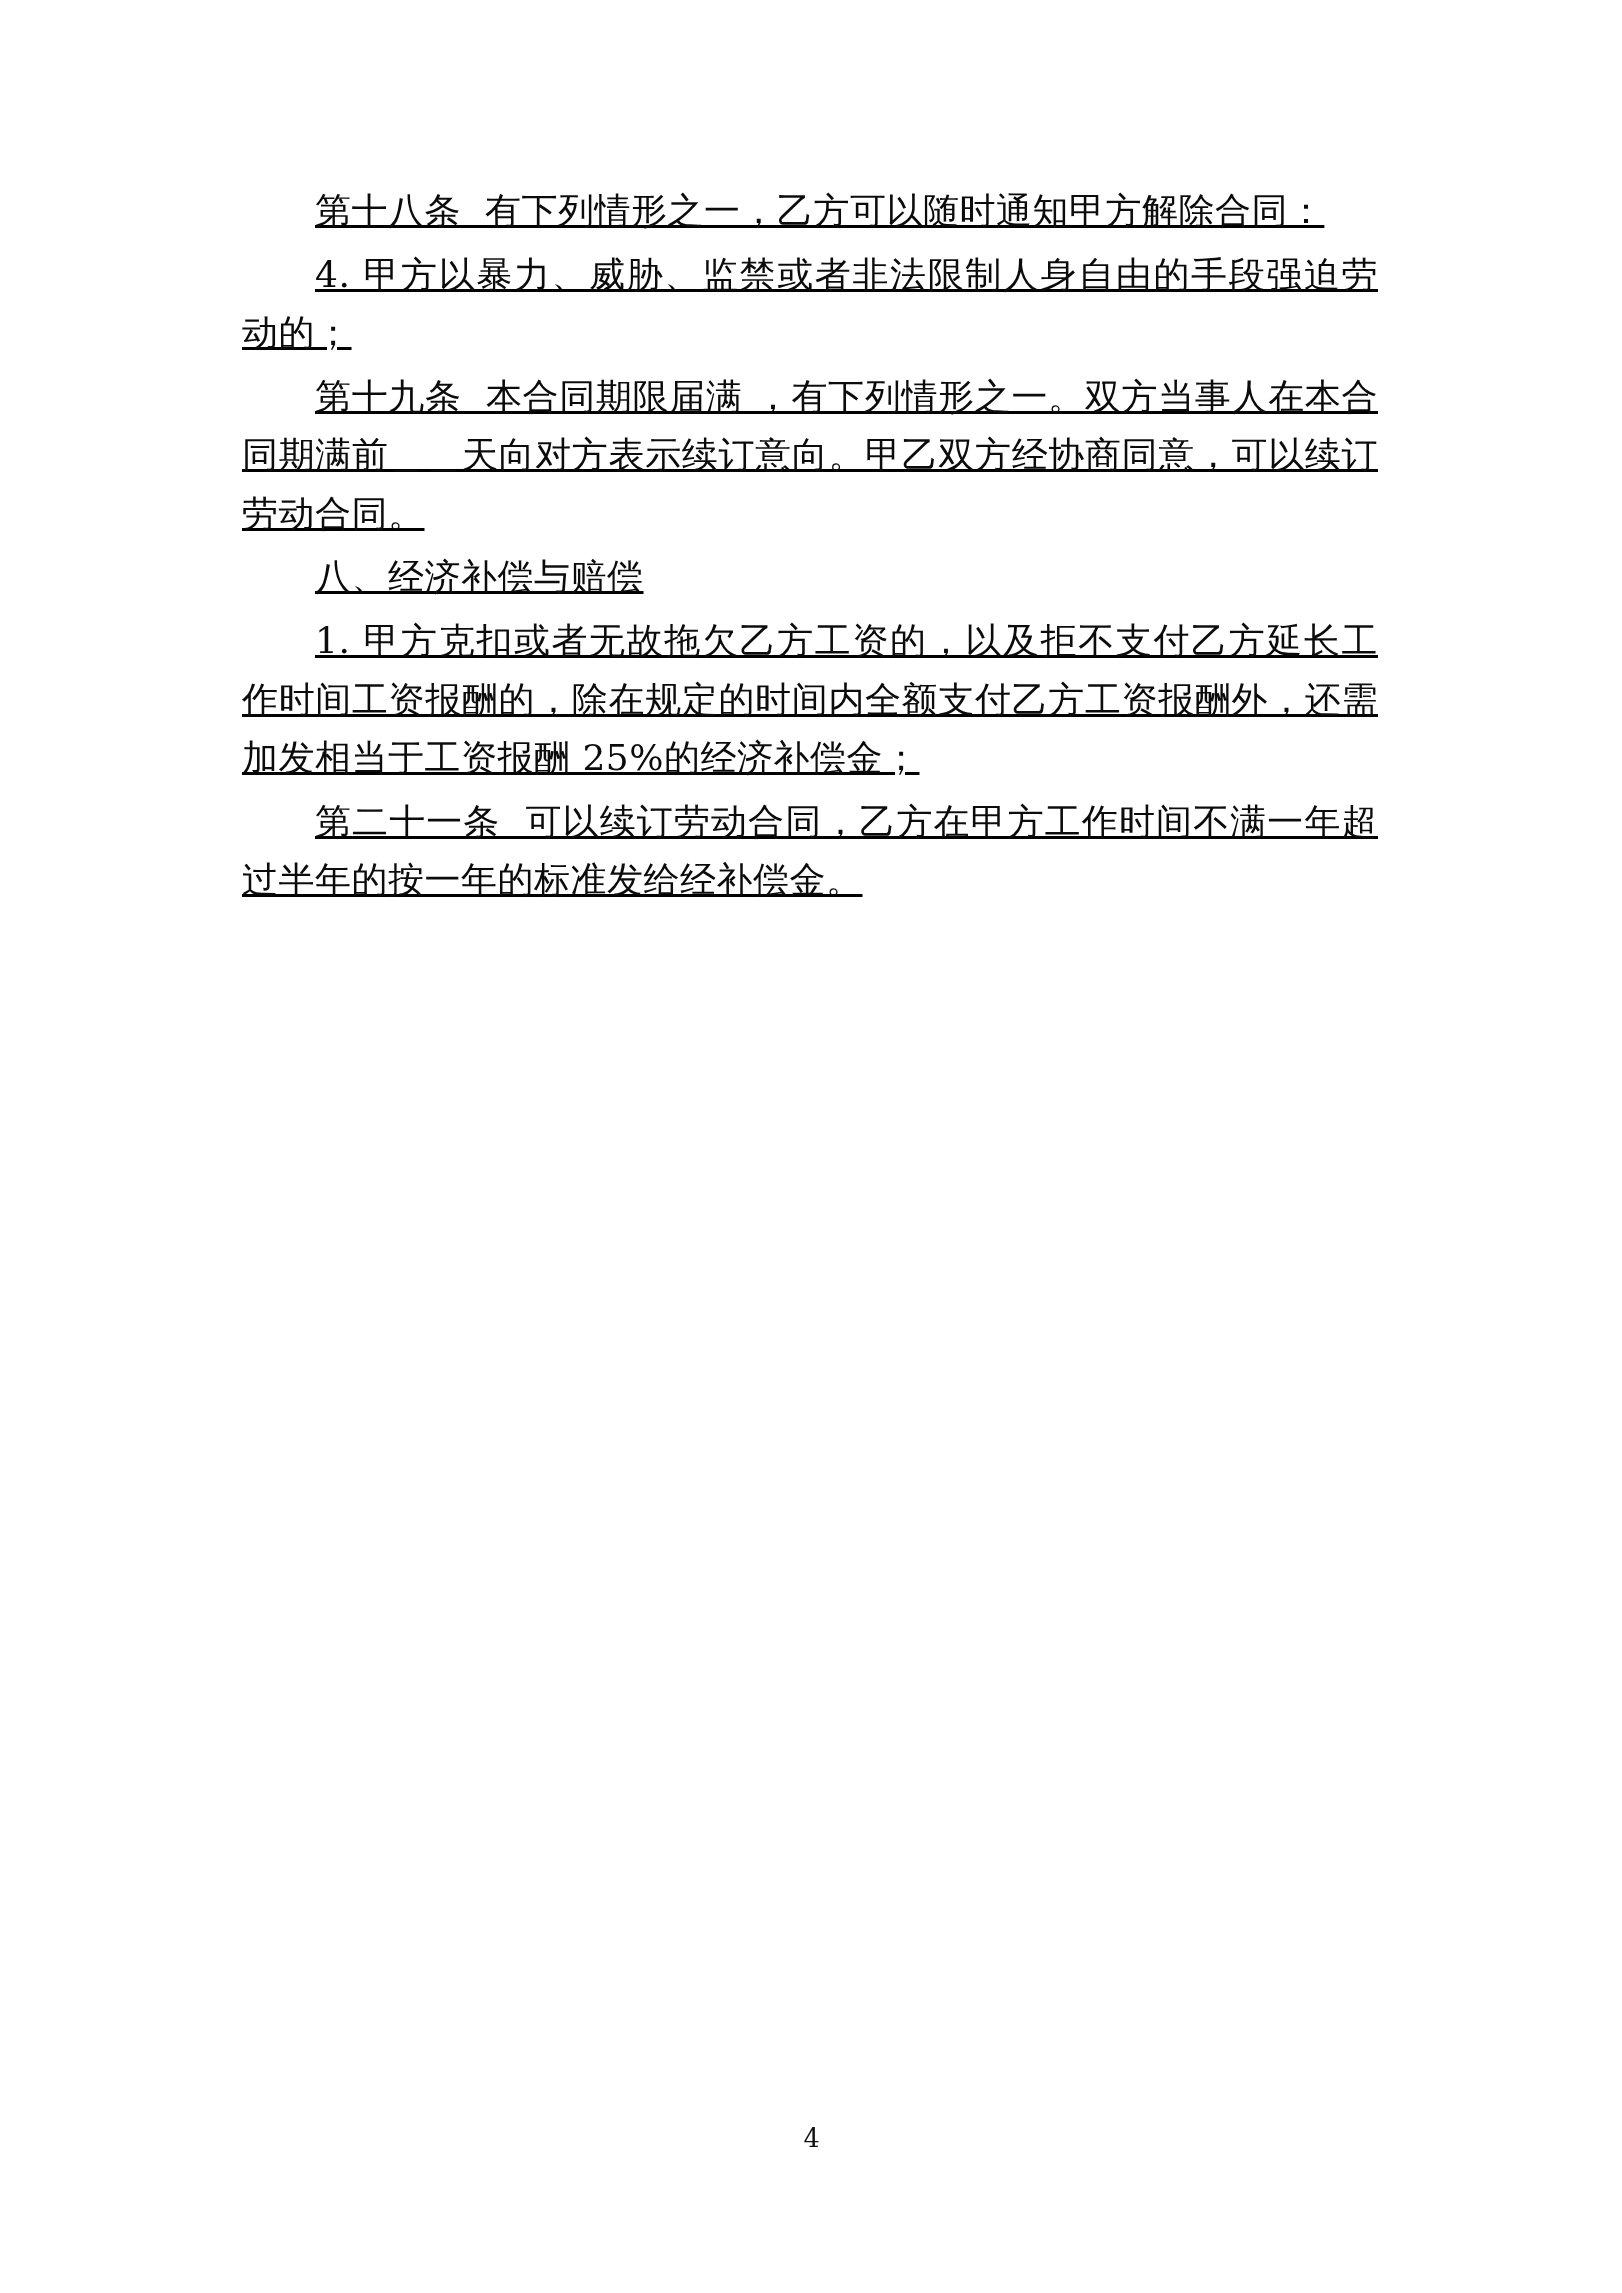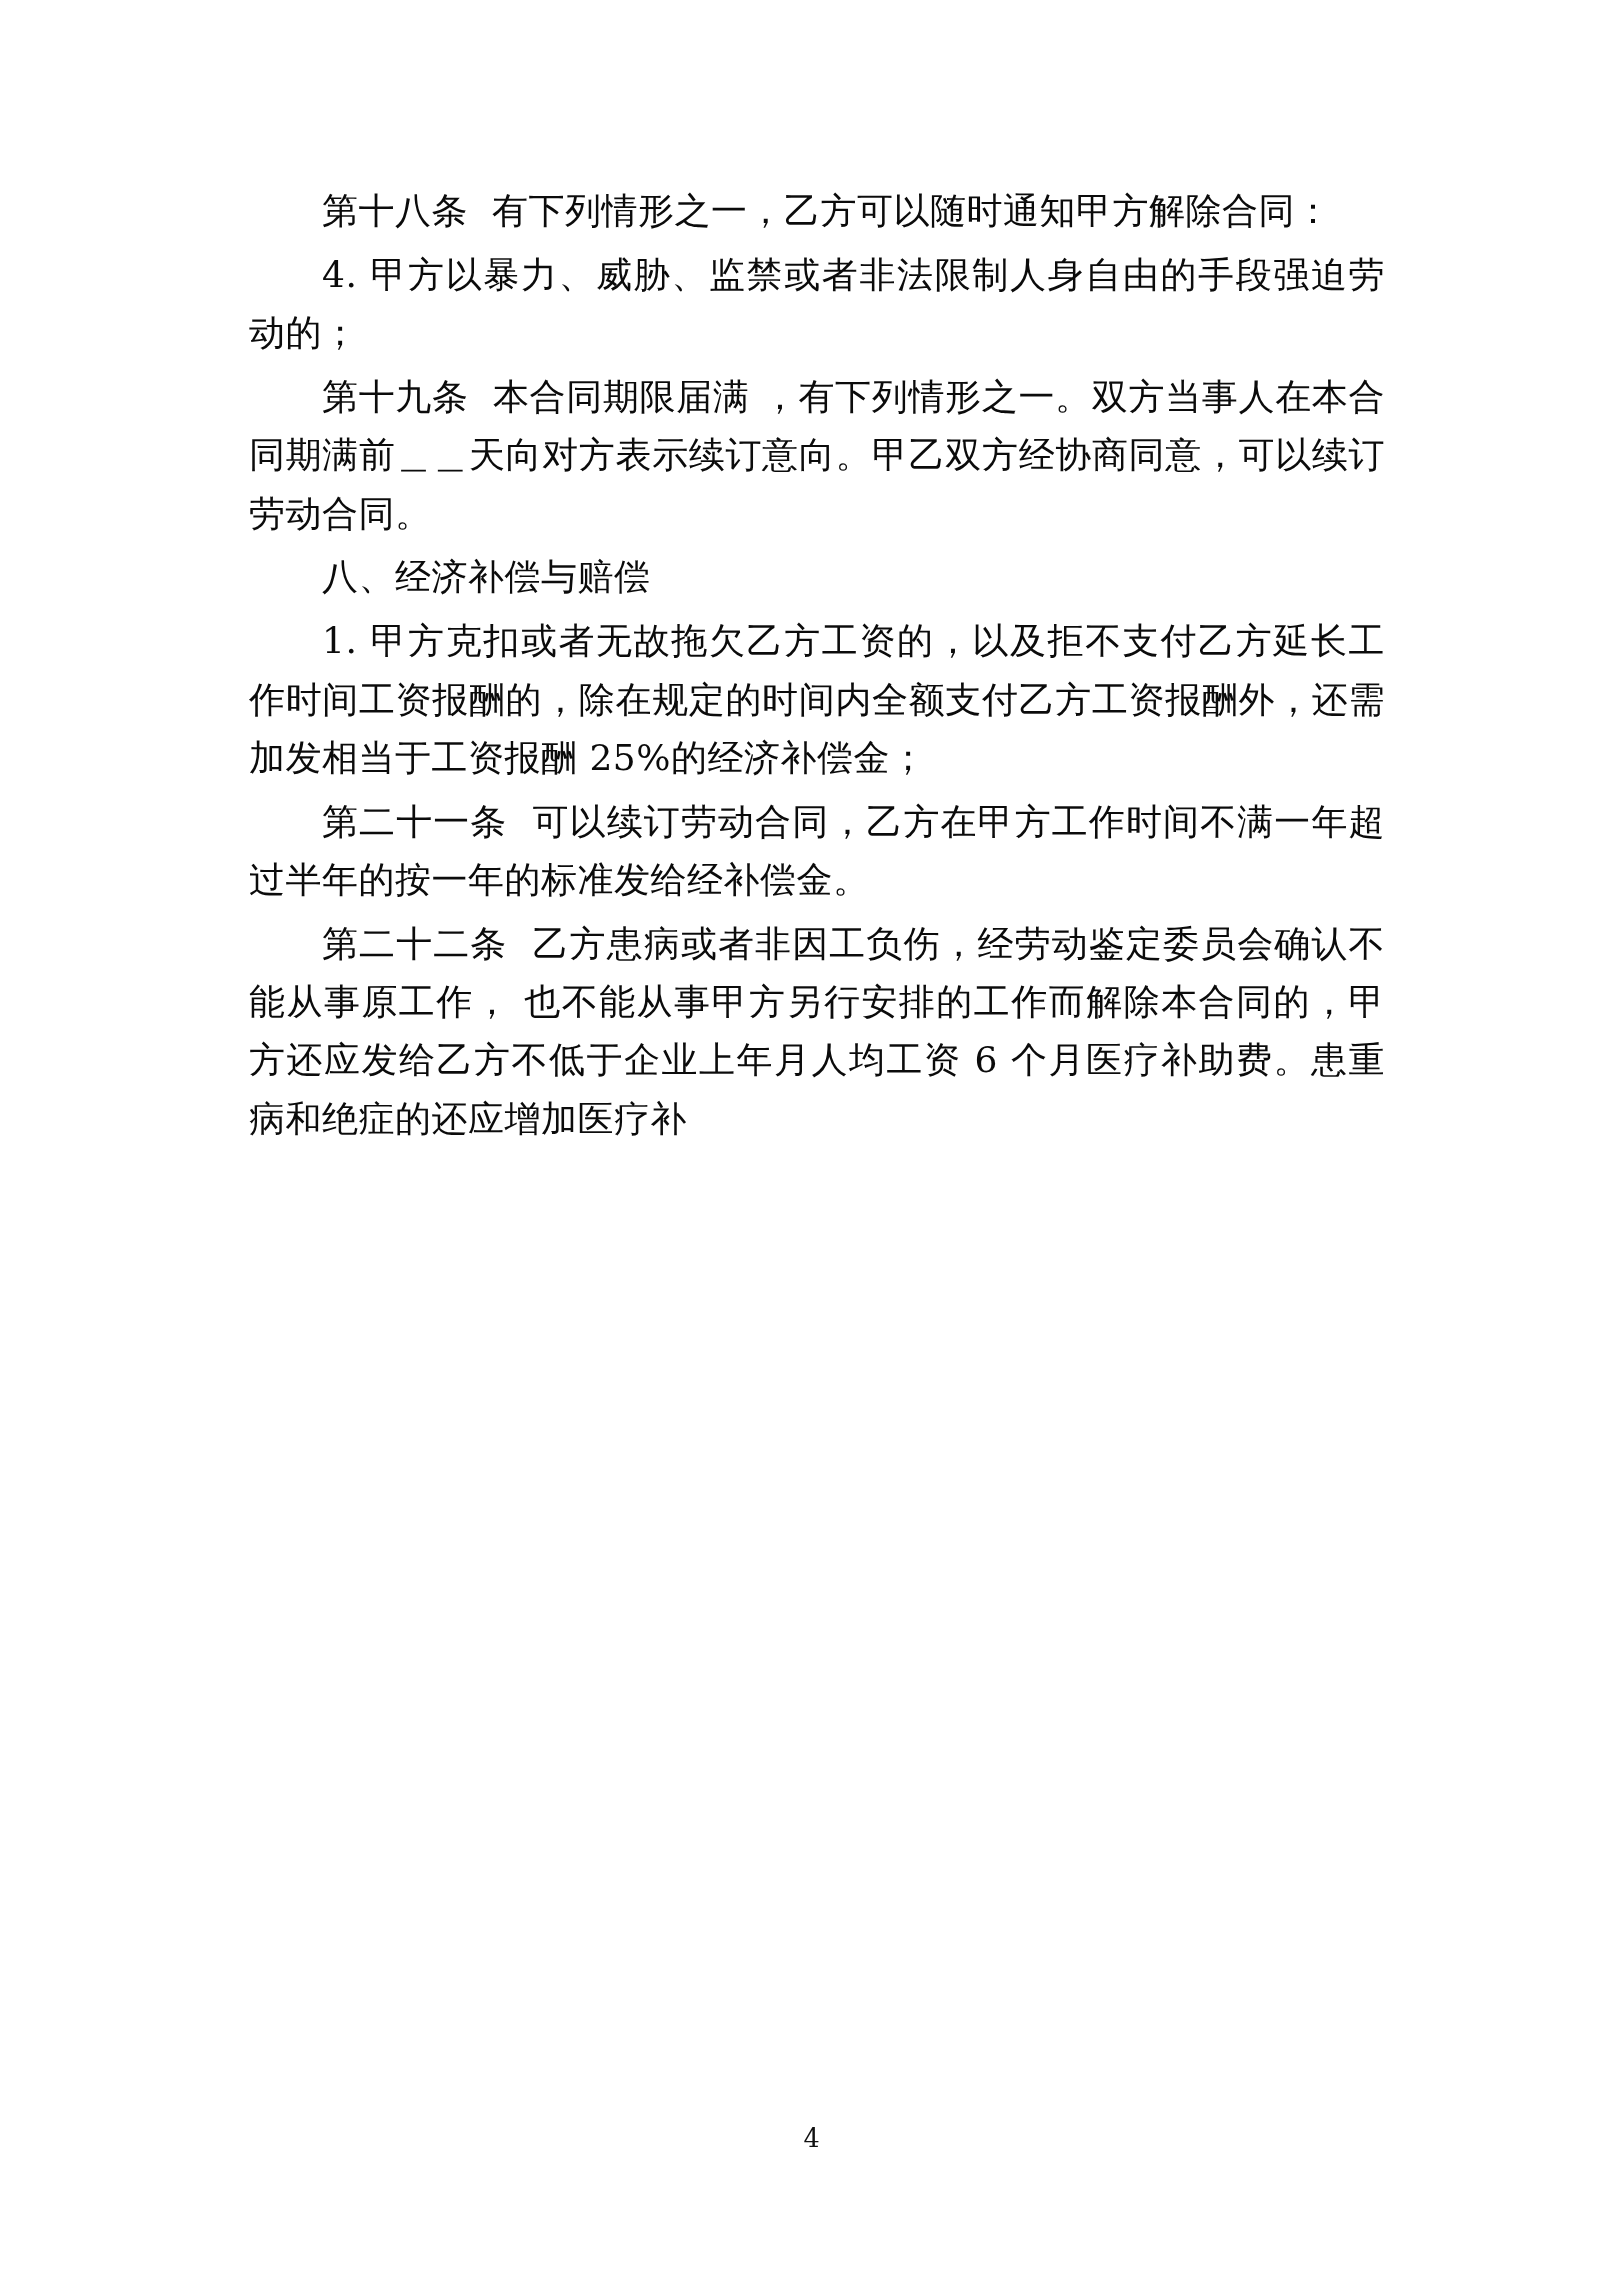--- a/index.html
+++ b/index.html
@@ -12,23 +12,24 @@
     width: 1623px;
     height: 2294px;
     background: #ffffff;
     margin: 0 auto;
     box-sizing: border-box;
     overflow: hidden;
     font-family: "DejaVu Serif", "Liberation Serif", serif;
   }
   .content {
     position: absolute;
-    left: 249px;
+    left: 242px;
     top: 182px;
     width: 1136px;
+    text-decoration: underline;
   }
   .para {
     font-size: 36px;
     line-height: 1.62;
     color: #0b0b0b;
     text-align: justify;
     text-justify: inter-ideograph;
     letter-spacing: 0.5px;
     margin: 0 0 5.5px 0;
     white-space: pre-wrap;
@@ -52,19 +53,18 @@
 
 <div class="page">
 
   <div class="content">
     <p class="para indent">第十八条  有下列情形之一，乙方可以随时通知甲方解除合同：</p>
     <p class="para indent">4. 甲方以暴力、威胁、监禁或者非法限制人身自由的手段强迫劳动的；</p>
     <p class="para indent">第十九条  本合同期限届满 ，有下列情形之一。双方当事人在本合同期满前＿＿天向对方表示续订意向。甲乙双方经协商同意，可以续订劳动合同。</p>
     <p class="para indent">八、经济补偿与赔偿</p>
     <p class="para indent">1. 甲方克扣或者无故拖欠乙方工资的，以及拒不支付乙方延长工作时间工资报酬的，除在规定的时间内全额支付乙方工资报酬外，还需加发相当于工资报酬 25%的经济补偿金；</p>
     <p class="para indent">第二十一条  可以续订劳动合同，乙方在甲方工作时间不满一年超过半年的按一年的标准发给经补偿金。</p>
-    <p class="para indent">第二十二条  乙方患病或者非因工负伤，经劳动鉴定委员会确认不能从事原工作， 也不能从事甲方另行安排的工作而解除本合同的，甲方还应发给乙方不低于企业上年月人均工资 6 个月医疗补助费。患重病和绝症的还应增加医疗补</p>
   </div>
 
   <div class="page-number">4</div>
 
 </div>
 
 
 </body></html>

